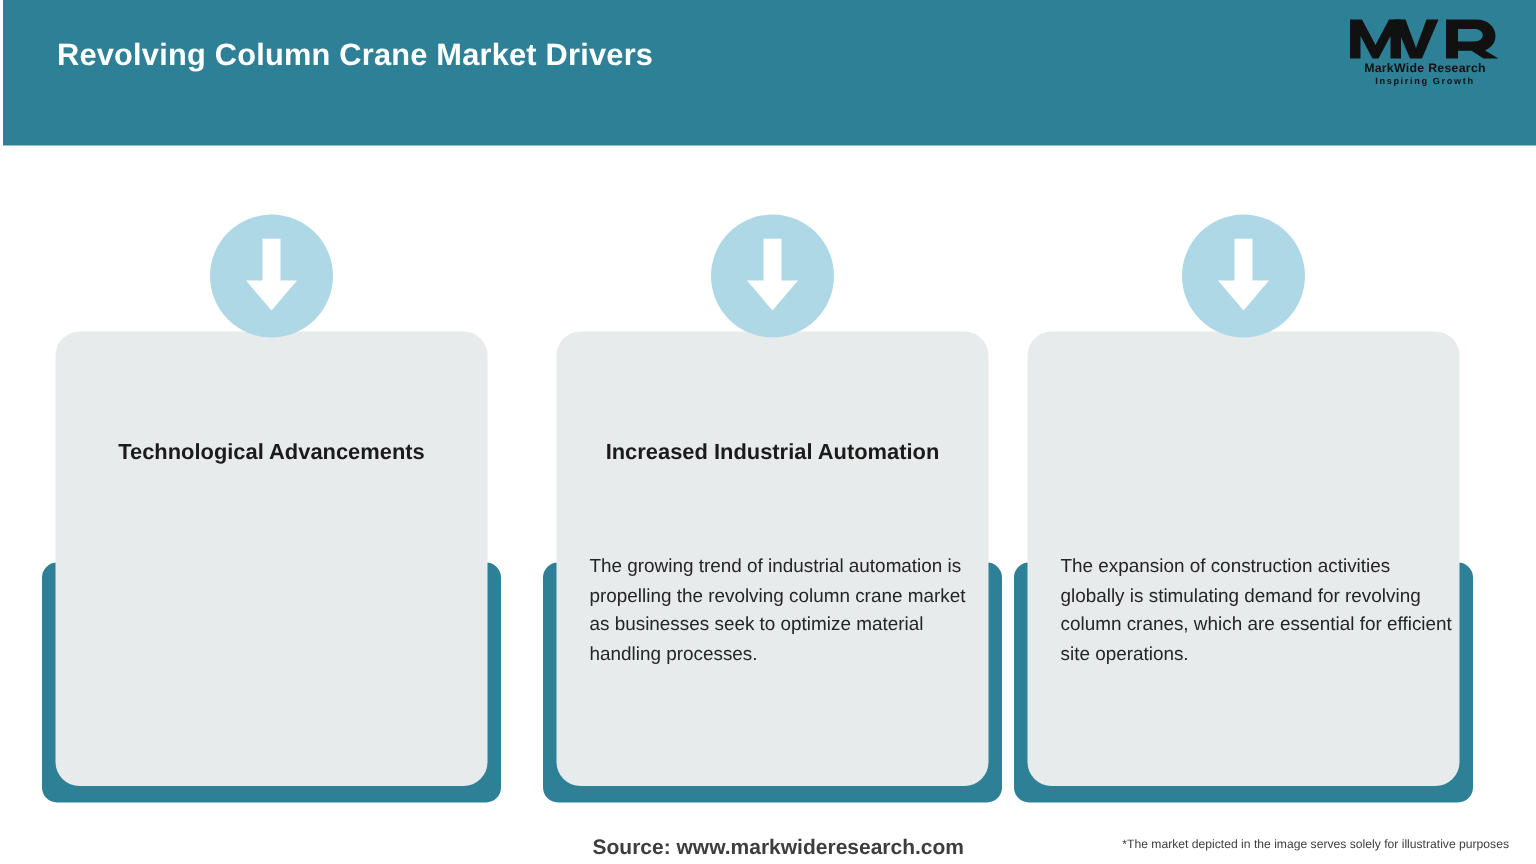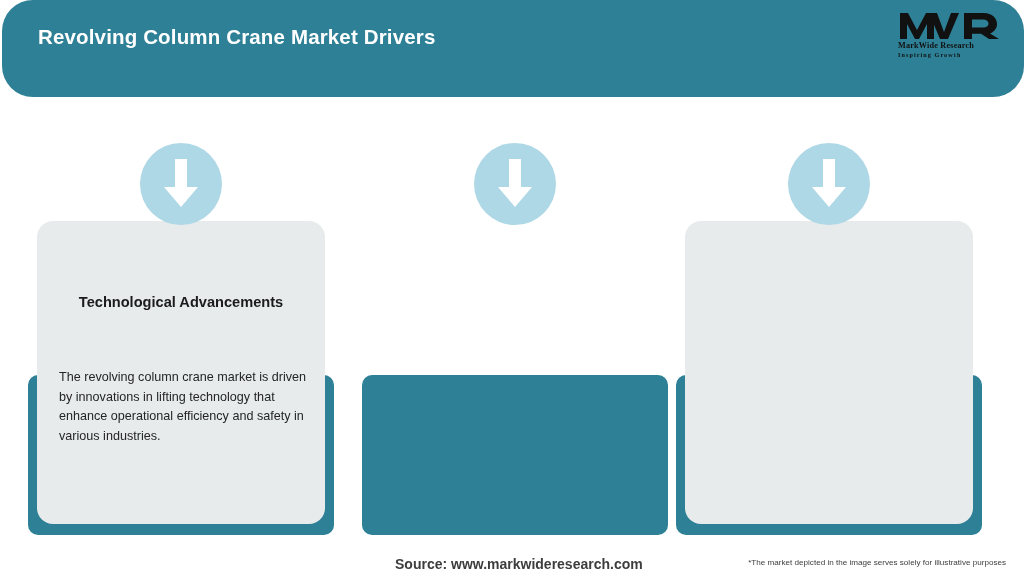--- a/index.html
+++ b/index.html
@@ -27,42 +27,41 @@
   }
 
   
   #header-bar {
     position: absolute;
     left: 2px;
     top: 0;
     width: 1022px;
     height: 97px;
     background: #2E8096;
-    border-radius: 31px;
   }
 
   #page-title {
     position: absolute;
     left: 36px;
     top: 25px;
     font-size: 20.5px;
     font-weight: bold;
     color: #ffffff;
     letter-spacing: 0.15px;
     white-space: nowrap;
   }
 
   
   #logo {
     position: absolute;
     right: 22px;
     top: 9px;
     width: 104px;
     height: 52px;
-    font-family: Liberation Serif, serif;
+    text-align: center;
   }
   #logo-mark {
     display: block;
     width: 104px;
     height: 32px;
   }
   #logo-name {
     display: block;
     font-size: 8.2px;
     font-weight: bold;
@@ -208,41 +207,45 @@
       <span id="logo-tagline">Inspiring Growth</span>
     </div>
   </div>
 
   <div id="cards">
 
     <div class="card-block c0">
       <div class="card-accent"></div>
       <div class="card-panel">
         <div class="card-title">Technological Advancements</div>
-        <div class="card-body">The revolving column crane market is driven by innovations in lifting technology that enhance operational efficiency and safety in various industries.</div>
       </div>
       <div class="card-icon">
         <svg viewBox="0 0 40 50" xmlns="http://www.w3.org/2000/svg">
           <polygon points="14,0 26,0 26,28 37,28 20,48 3,28 14,28" fill="#FFFFFF"></polygon>
         </svg>
       </div>
     </div>
 
     <div class="card-block c1">
       <div class="card-accent"></div>
+      <div class="card-panel">
+        <div class="card-title">Increased Industrial Automation</div>
+        <div class="card-body">The growing trend of industrial automation is propelling the revolving column crane market as businesses seek to optimize material handling processes.</div>
+      </div>
       <div class="card-icon">
         <svg viewBox="0 0 40 50" xmlns="http://www.w3.org/2000/svg">
           <polygon points="14,0 26,0 26,28 37,28 20,48 3,28 14,28" fill="#FFFFFF"></polygon>
         </svg>
       </div>
     </div>
 
     <div class="card-block c2">
       <div class="card-accent"></div>
       <div class="card-panel">
+        <div class="card-body">The expansion of construction activities globally is stimulating demand for revolving column cranes, which are essential for efficient site operations.</div>
       </div>
       <div class="card-icon">
         <svg viewBox="0 0 40 50" xmlns="http://www.w3.org/2000/svg">
           <polygon points="14,0 26,0 26,28 37,28 20,48 3,28 14,28" fill="#FFFFFF"></polygon>
         </svg>
       </div>
     </div>
 
   </div>
 

